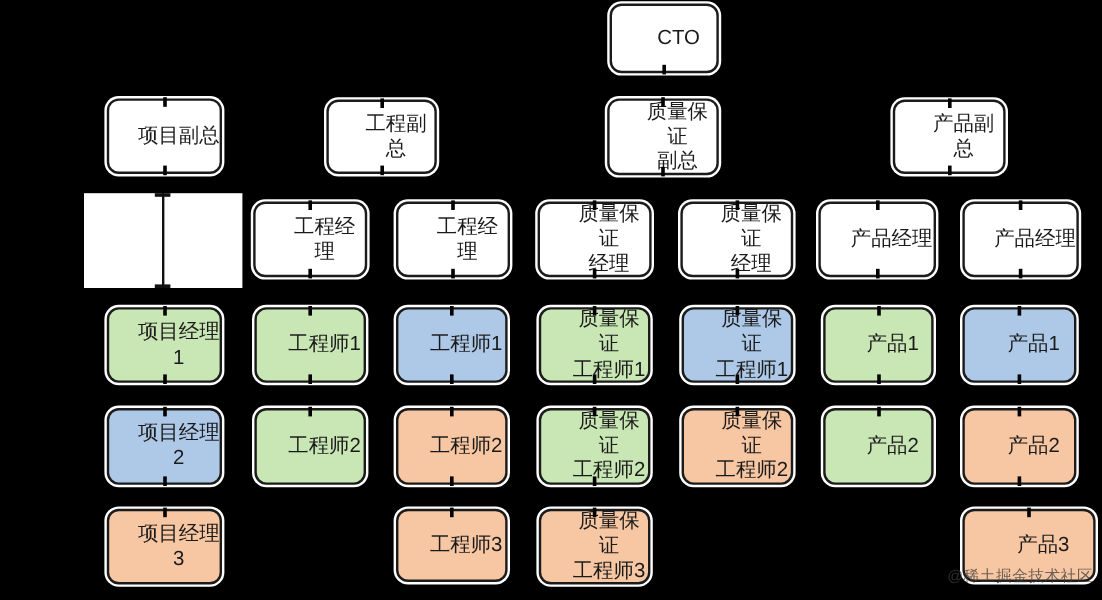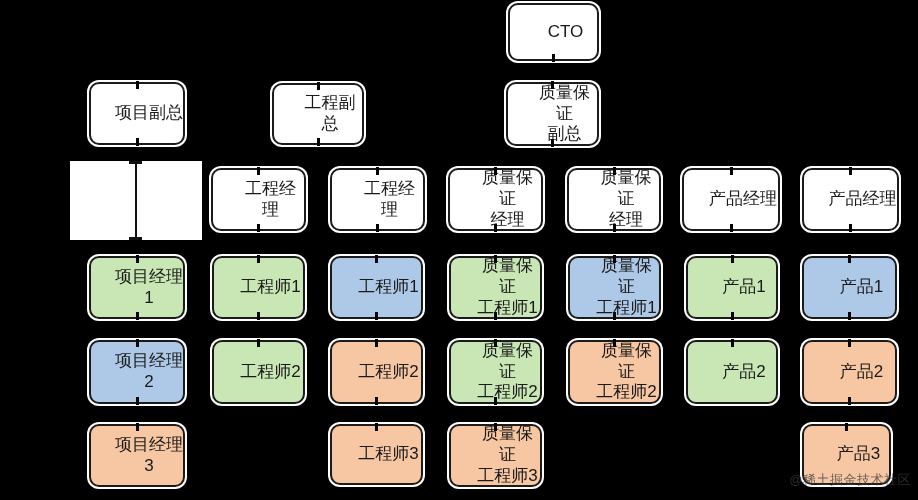--- a/index.html
+++ b/index.html
@@ -76,20 +76,23 @@
     <div class="node box st sb" style="left: 272px; top: 83px; width: 92px; height: 62px; background: rgb(255, 255, 255); border-color: rgb(27, 27, 27);">
       <span class="lbl" style="color: rgb(26, 26, 26);">工程副总</span>
     </div>
     <div class="node box st sb" style="left: 89px; top: 82px; width: 96px; height: 63px; background: rgb(255, 255, 255); border-color: rgb(27, 27, 27);">
       <span class="lbl" style="color: rgb(26, 26, 26);">项目副总</span>
     </div>
     <div class="node box st sb" style="left: 506px; top: 82px; width: 93px; height: 64px; background: rgb(255, 255, 255); border-color: rgb(27, 27, 27);">
       <span class="lbl" style="color: rgb(26, 26, 26);">质量保证
 副总</span>
     </div>
+    <div class="node box st sb" style="left: 744px; top: 83px; width: 94px; height: 62px; background: rgb(255, 255, 255); border-color: rgb(27, 27, 27);">
+      <span class="lbl" style="color: rgb(26, 26, 26);">产品副总</span>
+    </div>
     <div class="node panel" style="left: 70px; top: 161px; width: 132px; height: 79px; background: rgb(255, 255, 255);">
       <div class="vline"></div>
     </div>
     <div class="node box st sb" style="left: 211px; top: 168px; width: 95px; height: 63px; background: rgb(255, 255, 255); border-color: rgb(27, 27, 27);">
       <span class="lbl" style="color: rgb(26, 26, 26);">工程经理</span>
     </div>
     <div class="node box st sb" style="left: 330px; top: 168px; width: 95px; height: 63px; background: rgb(255, 255, 255); border-color: rgb(27, 27, 27);">
       <span class="lbl" style="color: rgb(26, 26, 26);">工程经理</span>
     </div>
     <div class="node box st sb" style="left: 448px; top: 168px; width: 95px; height: 63px; background: rgb(255, 255, 255); border-color: rgb(27, 27, 27);">
@@ -158,16 +161,16 @@
     </div>
     <div class="node box st" style="left: 686px; top: 340px; width: 92px; height: 64px; background: rgb(201, 230, 181); border-color: rgb(27, 27, 27);">
       <span class="lbl" style="color: rgb(26, 26, 26);">产品2</span>
     </div>
     <div class="node box st sb" style="left: 802px; top: 256px; width: 95px; height: 63px; background: rgb(174, 201, 232); border-color: rgb(27, 27, 27);">
       <span class="lbl" style="color: rgb(26, 26, 26);">产品1</span>
     </div>
     <div class="node box st sb" style="left: 802px; top: 340px; width: 95px; height: 64px; background: rgb(247, 198, 162); border-color: rgb(27, 27, 27);">
       <span class="lbl" style="color: rgb(26, 26, 26);">产品2</span>
     </div>
-    <div class="node box st" style="left: 802px; top: 424px; width: 89px; height: 61px; background: rgb(247, 198, 162); border-color: rgb(27, 27, 27);">
+    <div class="node box st" style="left: 802px; top: 424px; width: 111px; height: 61px; background: rgb(247, 198, 162); border-color: rgb(27, 27, 27);">
       <span class="lbl" style="color: rgb(26, 26, 26);">产品3</span>
     </div>
   </div>
 
 </body></html>

